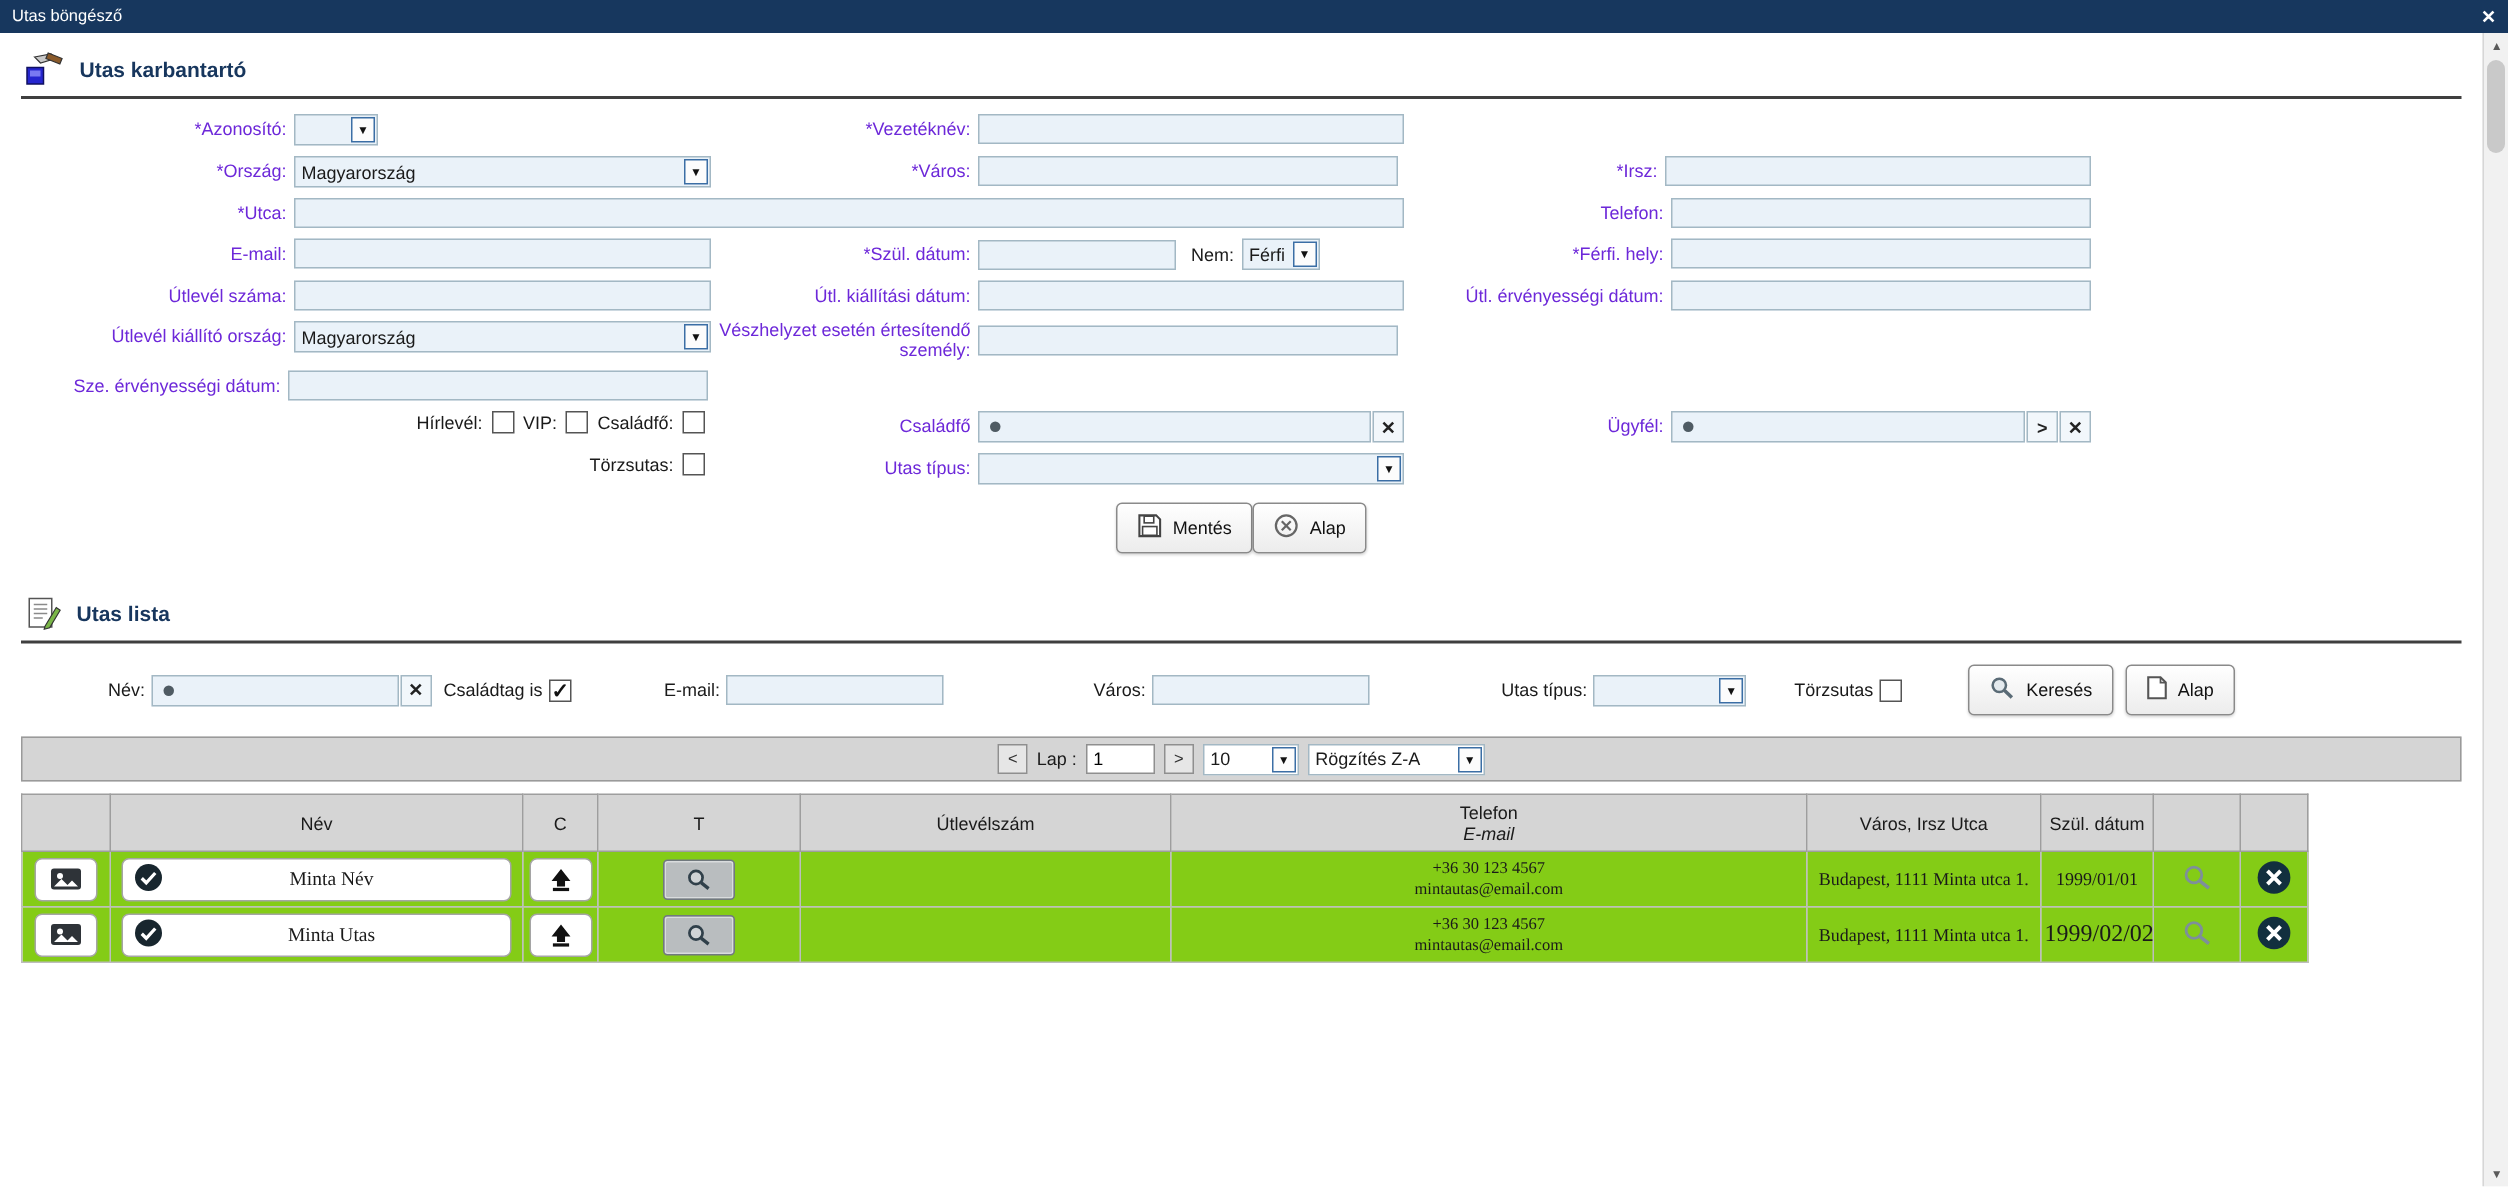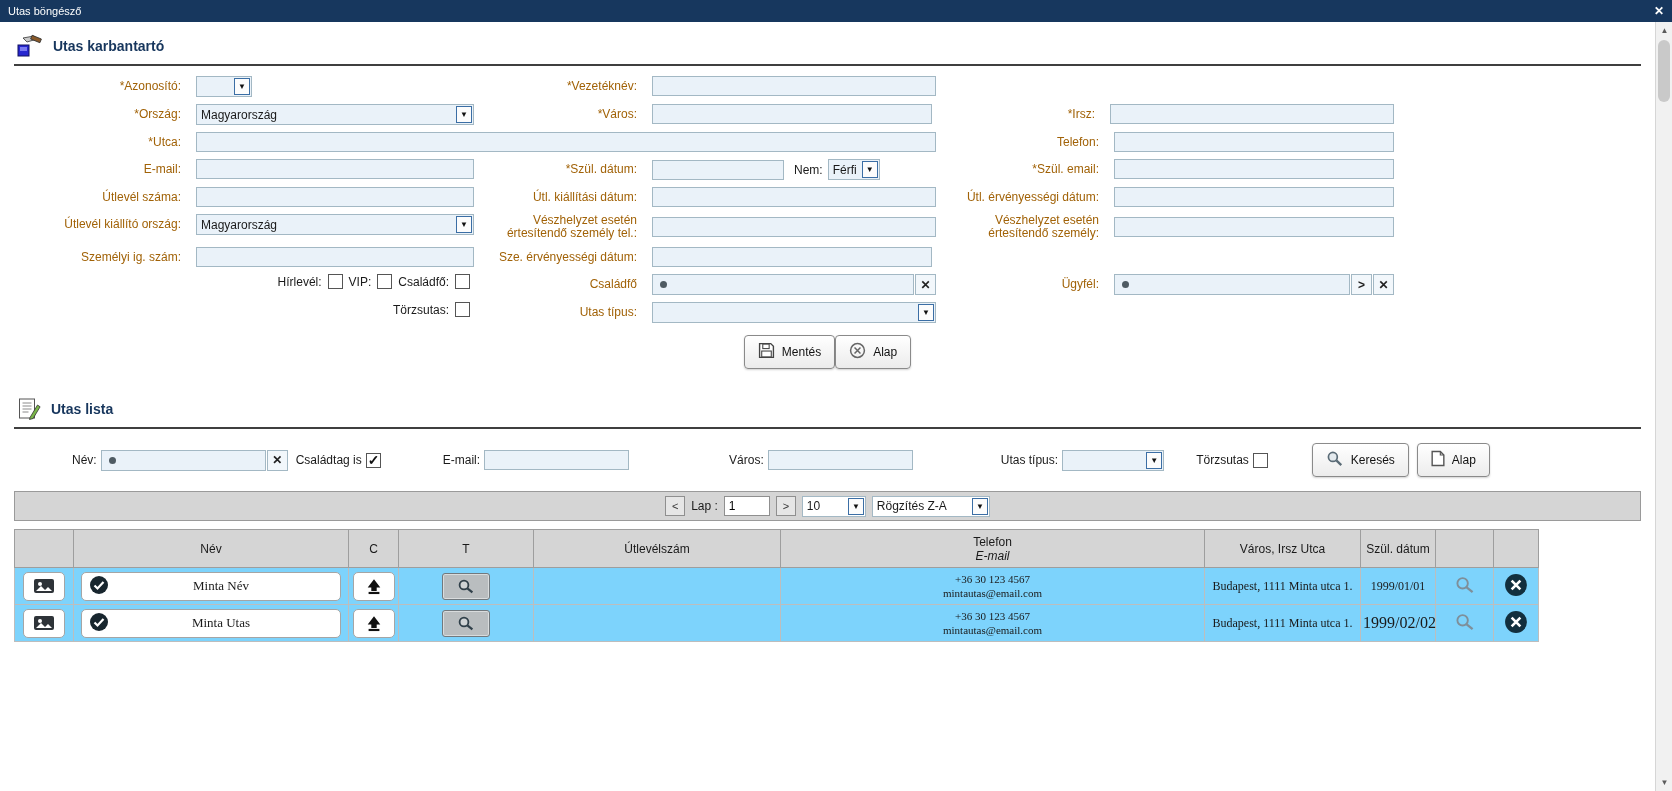--- a/index.html
+++ b/index.html
@@ -26,21 +26,21 @@
     border-bottom:2px solid #3f3f3f;
     color:#17365d; font-weight:bold; font-size:14px;
   }
   .section-head svg { display:block; }
 
   
   .form { margin:10px 0 0 14px; }
   .frow { display:flex; align-items:flex-start; margin-bottom:7px; }
   .fcell { display:flex; align-items:center; }
   .c1 { width:460px; } .c2 { width:462px; } .c3 { width:458px; }
-  .lbl { text-align:right; padding-right:15px; line-height:13px; color:#a16207; }
+  .lbl { text-align:right; padding-right:5px; line-height:13px; color:#6d28d9; }
   .c1 .lbl { width:182px; } .c2 .lbl { width:178px; } .c3 .lbl { width:178px; }
   .txt {
     height:20px; background:#eaf2f9; border:1px solid #a3b8c4;
     font-family:"Liberation Sans", sans-serif; font-size:12px; padding:0 4px;
   }
   .grow { flex:1; }
   .sel {
     display:flex; align-items:center; height:21px;
     background:#eaf2f9; border:1px solid #a3b8c4;
   }
@@ -93,21 +93,21 @@
   .pginput { width:46px; height:20px; border:1px solid #8f8f8f; background:#fff; padding:0 4px; font-size:12px; }
 
   
   table.list { border-collapse:collapse; table-layout:fixed; margin:8px 14px 0 14px; width:1524px; }
   table.list th {
     background:#d5d5d5; border:1px solid #9e9e9e; font-weight:normal;
     font-size:12px; height:38px; text-align:center; color:#1a1a1a; padding:0 2px;
   }
   table.list td {
     border:1px solid #bdbdbd; height:37px; text-align:center; vertical-align:middle;
-    background:#7dd3fc; padding:0 2px;
+    background:#84cc16; padding:0 2px;
   }
   .serif { font-family:"Liberation Serif", serif; }
   .em { font-style:italic; }
   .namebtn {
     display:flex; align-items:center; border:1px solid #a5a5a5; border-radius:5px;
     background:#fff; height:29px; margin:3px 5px; padding:0 7px;
   }
   .namebtn .nm { flex:1; text-align:center; font-family:"Liberation Serif", serif; font-size:13px; }
   .iconbtn {
     display:inline-flex; align-items:center; justify-content:center;
@@ -208,21 +208,21 @@
       <div class="fcell c2">
         <span class="lbl">*Szül. dátum:</span>
         <input class="txt" style="width: 132px;">
         <span style="margin:0 5px 0 10px">Nem:</span>
         <div class="sel" style="width:52px">
           <span class="val">Férfi</span>
             <span class="arrow">▼</span>
         </div>
       </div>
       <div class="fcell c3">
-        <span class="lbl">*Szül. email:</span>
+        <span class="lbl">*Férfi. hely:</span>
         <input class="txt grow" style="">
       </div>
     </div>
 
     <div class="frow">
       <div class="fcell c1">
         <span class="lbl">Útlevél száma:</span>
         <input class="txt grow" style="">
       </div>
       <div class="fcell c2">
@@ -236,35 +236,27 @@
     </div>
 
     <div class="frow">
       <div class="fcell c1">
         <span class="lbl">Útlevél kiállító ország:</span>
         <div class="sel grow">
           <span class="val">Magyarország</span>
             <span class="arrow">▼</span>
         </div>
       </div>
-      <div class="fcell c2">
-        <span class="lbl">Vészhelyzet esetén értesítendő személy tel.:</span>
-        <input class="txt grow" style="">
-      </div>
       <div class="fcell c3">
         <span class="lbl">Vészhelyzet esetén értesítendő személy:</span>
         <input class="txt grow" style="">
       </div>
     </div>
 
     <div class="frow">
-      <div class="fcell c1">
-        <span class="lbl">Személyi ig. szám:</span>
-        <input class="txt grow" style="">
-      </div>
       <div class="fcell c3">
         <span class="lbl">Sze. érvényességi dátum:</span>
         <input class="txt grow" style="">
       </div>
     </div>
 
     <div class="frow">
       <div class="fcell c1" style="justify-content:flex-end; gap:6px; padding-right:4px;">
         <span>Hírlevél:</span>
         <input type="checkbox" style="">

